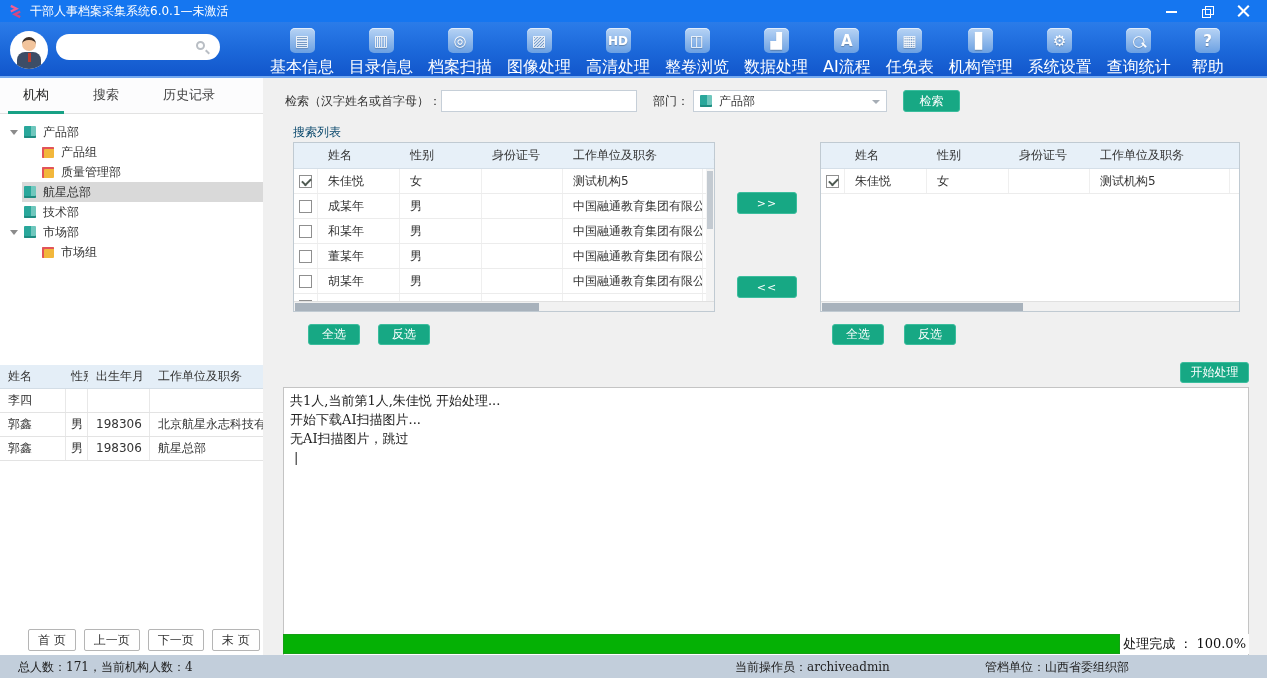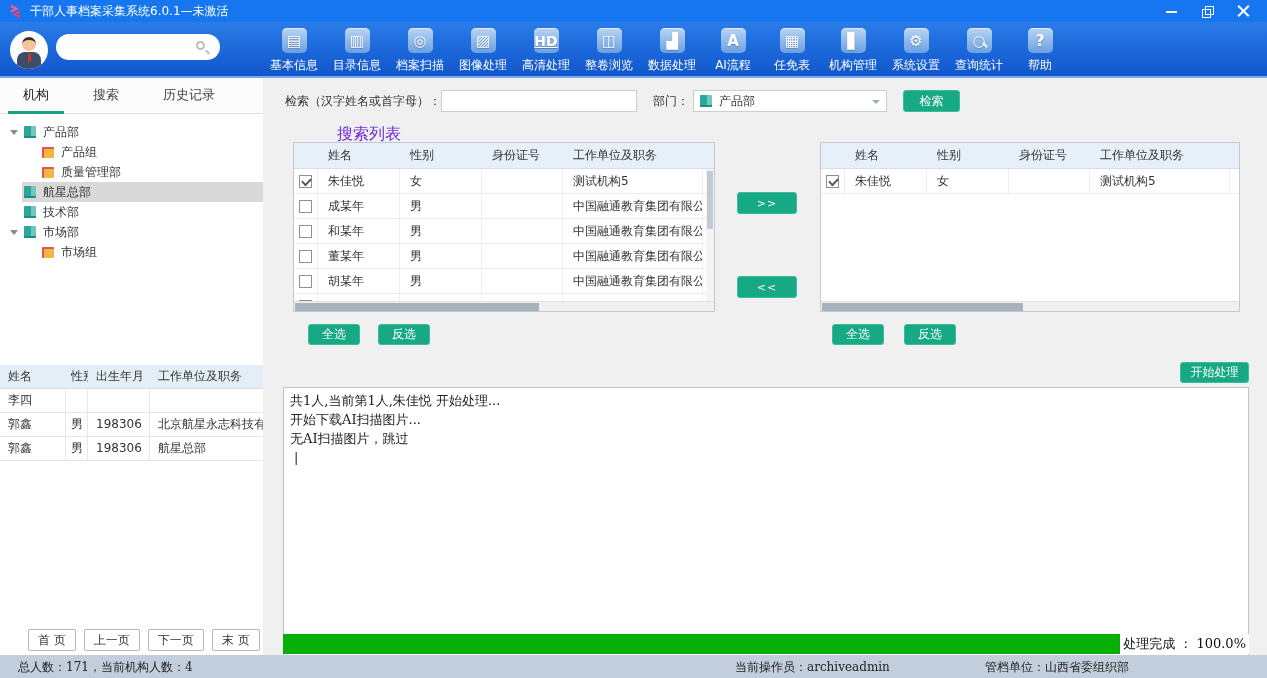--- a/index.html
+++ b/index.html
@@ -24,24 +24,24 @@
   .avatar { position:absolute; left:10px; top:9px; width:38px; height:38px; border-radius:50%; background:#fff; overflow:hidden; cursor:pointer; }
   .avatar .head { position:absolute; left:12px; top:6px; width:14px; height:14px; border-radius:50%; background:#f2c49c; border-top:3px solid #3c2f28; }
   .avatar .bodyshape { position:absolute; left:7px; top:21px; width:24px; height:17px; border-radius:8px 8px 0 0; background:#3d4d66; }
   .avatar .tie { position:absolute; left:18px; top:22px; width:3px; height:9px; background:#c0392b; }
   .sidesearch { position:absolute; left:56px; top:12px; width:164px; height:26px; background:#fff; border-radius:13px; border:none; padding:0 30px 0 12px; font-size:12px; outline:none; }
   .sidesearch-mag { position:absolute; left:196px; top:19px; width:9px; height:9px; border:2px solid #b9bec4; border-radius:50%; }
   .sidesearch-mag::after { content:""; position:absolute; left:7px; top:8px; width:5px; height:2px; background:#b9bec4; transform:rotate(45deg); }
   .tbitems { position:absolute; left:268px; top:2px; display:flex; gap:11px; }
   .tb-item { display:flex; flex-direction:column; align-items:center; gap:4px; min-width:48px; padding:4px 2px; cursor:pointer; }
   .tb-icon { width:25px; height:25px; border-radius:5px; background:linear-gradient(180deg,#b8d4f5,#6ba0e2); box-shadow:inset 0 1px 0 rgba(255,255,255,.6); display:flex; align-items:center; justify-content:center; color:#fff; font-weight:bold; font-size:15px; text-shadow:0 1px 1px rgba(0,0,0,.25); }
-  .tb-icon.small { font-size:14px; letter-spacing:0;text-decoration:underline; }
+  .tb-icon.small { font-size:12px; letter-spacing:0; }
   .tb-icon.mag { position:relative; }
   .tb-icon.mag::after { content:""; position:absolute; left:15px; top:16px; width:6px; height:2px; background:#fff; transform:rotate(45deg); }
-  .tb-label { color:#fff; font-size:12px; white-space:nowrap; }
+  .tb-label { color:#fff; font-size:16px; white-space:nowrap; }
 
   
   .sidebar { position:absolute; left:0; top:78px; width:299px; height:577px; background:#fff; border-right:1px solid #c9c9c9; }
   .stabs { height:36px; border-bottom:1px solid #e2e2e2; display:flex; padding-left:8px; background:#fcfcfd; }
   .stab { height:36px; line-height:33px; padding:0 15px; margin-right:14px; font-size:13px; color:#444; cursor:pointer; }
   .stab.active { color:#222; border-bottom:3px solid #18a185; }
   .tree { position:absolute; left:0; top:44px; width:100%; }
   .titem { display:flex; align-items:center; height:20px; padding-left:8px; cursor:pointer; }
   .titem.selected { background:linear-gradient(90deg, transparent 22px, #d9d9d9 22px); }
   .caret { width:12px; height:12px; position:relative; flex:0 0 12px; }
@@ -65,21 +65,21 @@
 
   
   .main { position:absolute; left:263px; top:78px; width:1004px; height:577px; background:#f0f0f0; }
   .label { font-size:12px; color:#333; }
   .searchrow { position:absolute; left:22px; top:12px; display:flex; align-items:center; }
   .txtinput { width:196px; height:22px; border:1px solid #c6cfd8; background:#fff; outline:none; padding:0 5px; font-size:12px; }
   .deptbox { position:relative; width:194px; height:22px; background:#fff; border:1px solid #c6cfd8; display:flex; align-items:center; padding-left:6px; cursor:pointer; }
   .deptbox::after { content:""; position:absolute; right:6px; top:9px; border-left:4px solid transparent; border-right:4px solid transparent; border-top:4px solid #a6adb5; }
   .btn { background:#17a884; border:1px solid #3bbd9d; border-radius:3px; color:#fdfefe; font-size:12px; text-align:center; cursor:pointer; display:flex; align-items:center; justify-content:center; }
 
-  .listtitle { position:absolute; top:46px; font-size:16px; color:#6d28d9;margin-left:44px; }
+  .listtitle { position:absolute; top:46px; font-size:12px; color:#0c4a6e; }
   .dtable { position:absolute; top:64px; height:170px; background:#fff; border:1px solid #c0cad2; overflow:hidden; }
   .dtable.left { left:30px; width:422px; }
   .dtable.right { left:557px; width:420px; }
   .drow { display:flex; height:25px; line-height:24px; border-bottom:1px solid #ececec; background:#fff; width:470px; }
   .drow.dhead { background:#e7f0f8; height:26px; border-bottom:1px solid #d5dfe8; }
   .dcell { padding-left:10px; border-right:1px solid #efefef; overflow:hidden; white-space:nowrap; flex-shrink:0; }
   .dhead .dcell { border-right:none; }
   .dc0{ width:24px; padding-left:5px; display:flex; align-items:center; } .dc1{ width:82px; } .dc2{ width:82px; } .dc3{ width:81px; } .dc4{ width:140px; } .dc5{ width:61px; border-right:none; }
   .cb { width:13px; height:13px; background:#fff; border:1px solid #8f8f8f; position:relative; display:inline-block; cursor:pointer; }
   .cb.checked::after { content:""; position:absolute; left:2px; top:2px; width:7px; height:4px; border-left:2px solid #4f5a52; border-bottom:2px solid #4f5a52; transform:rotate(-45deg); }

